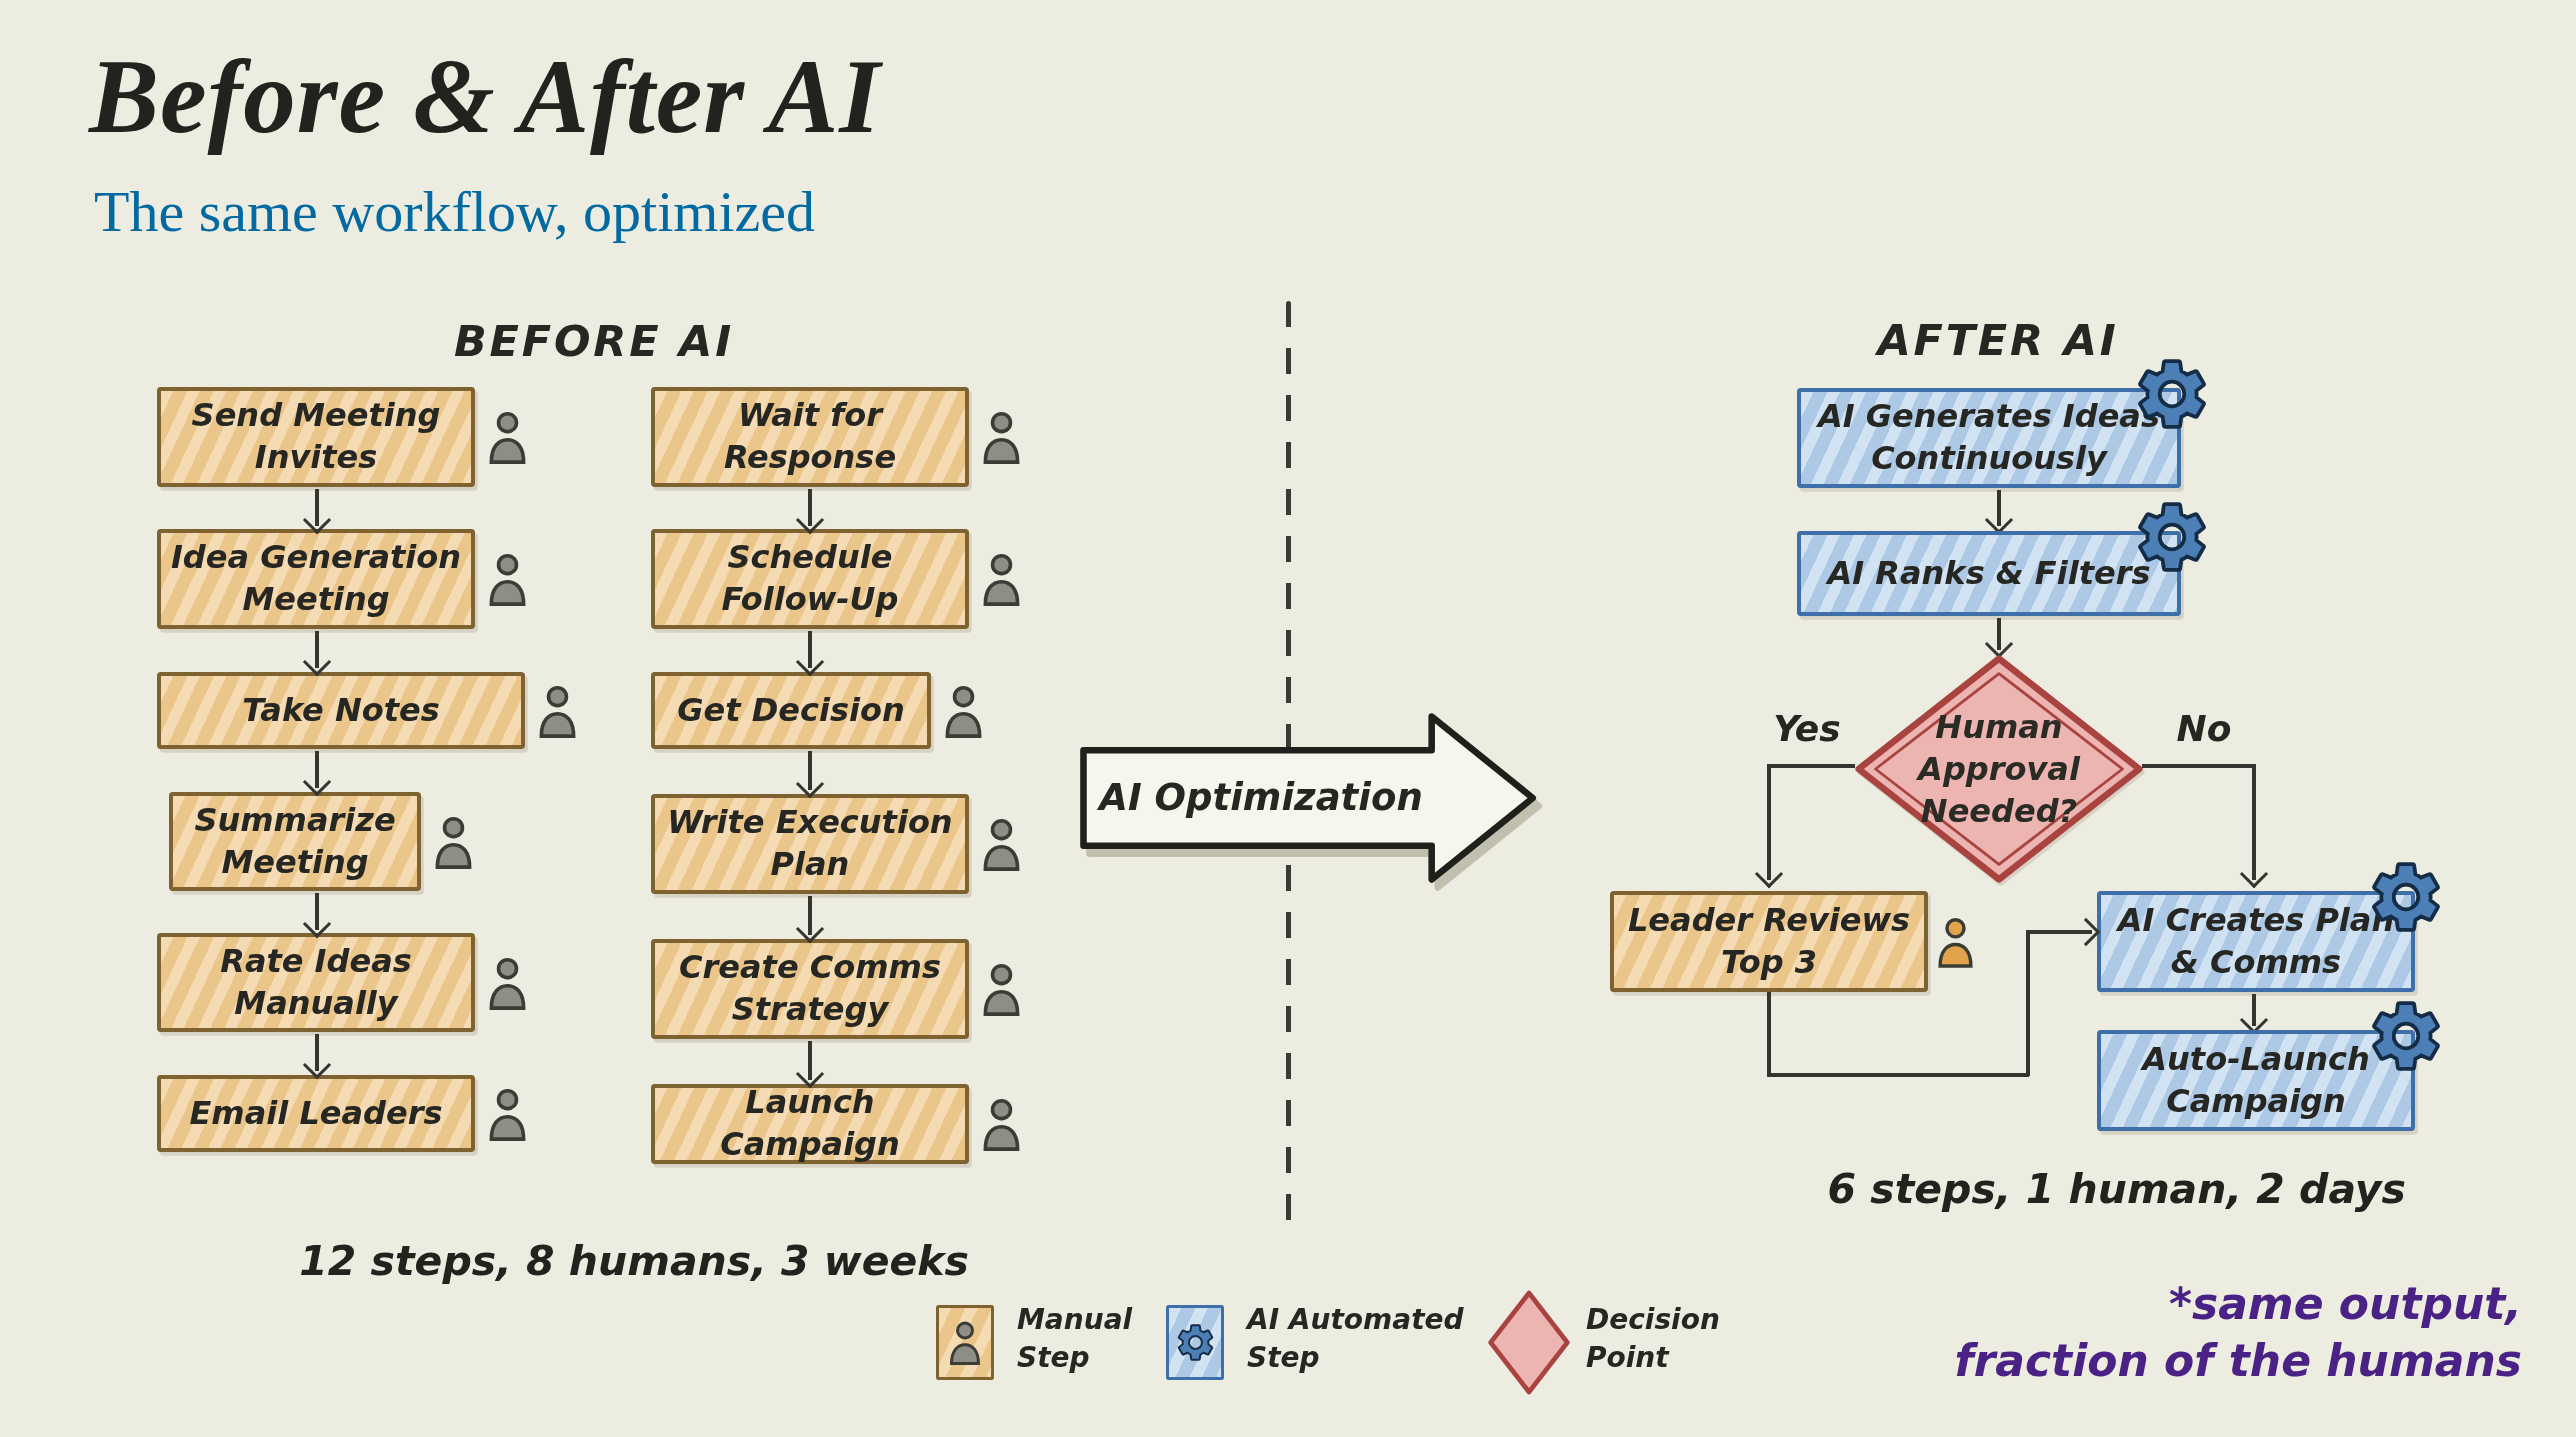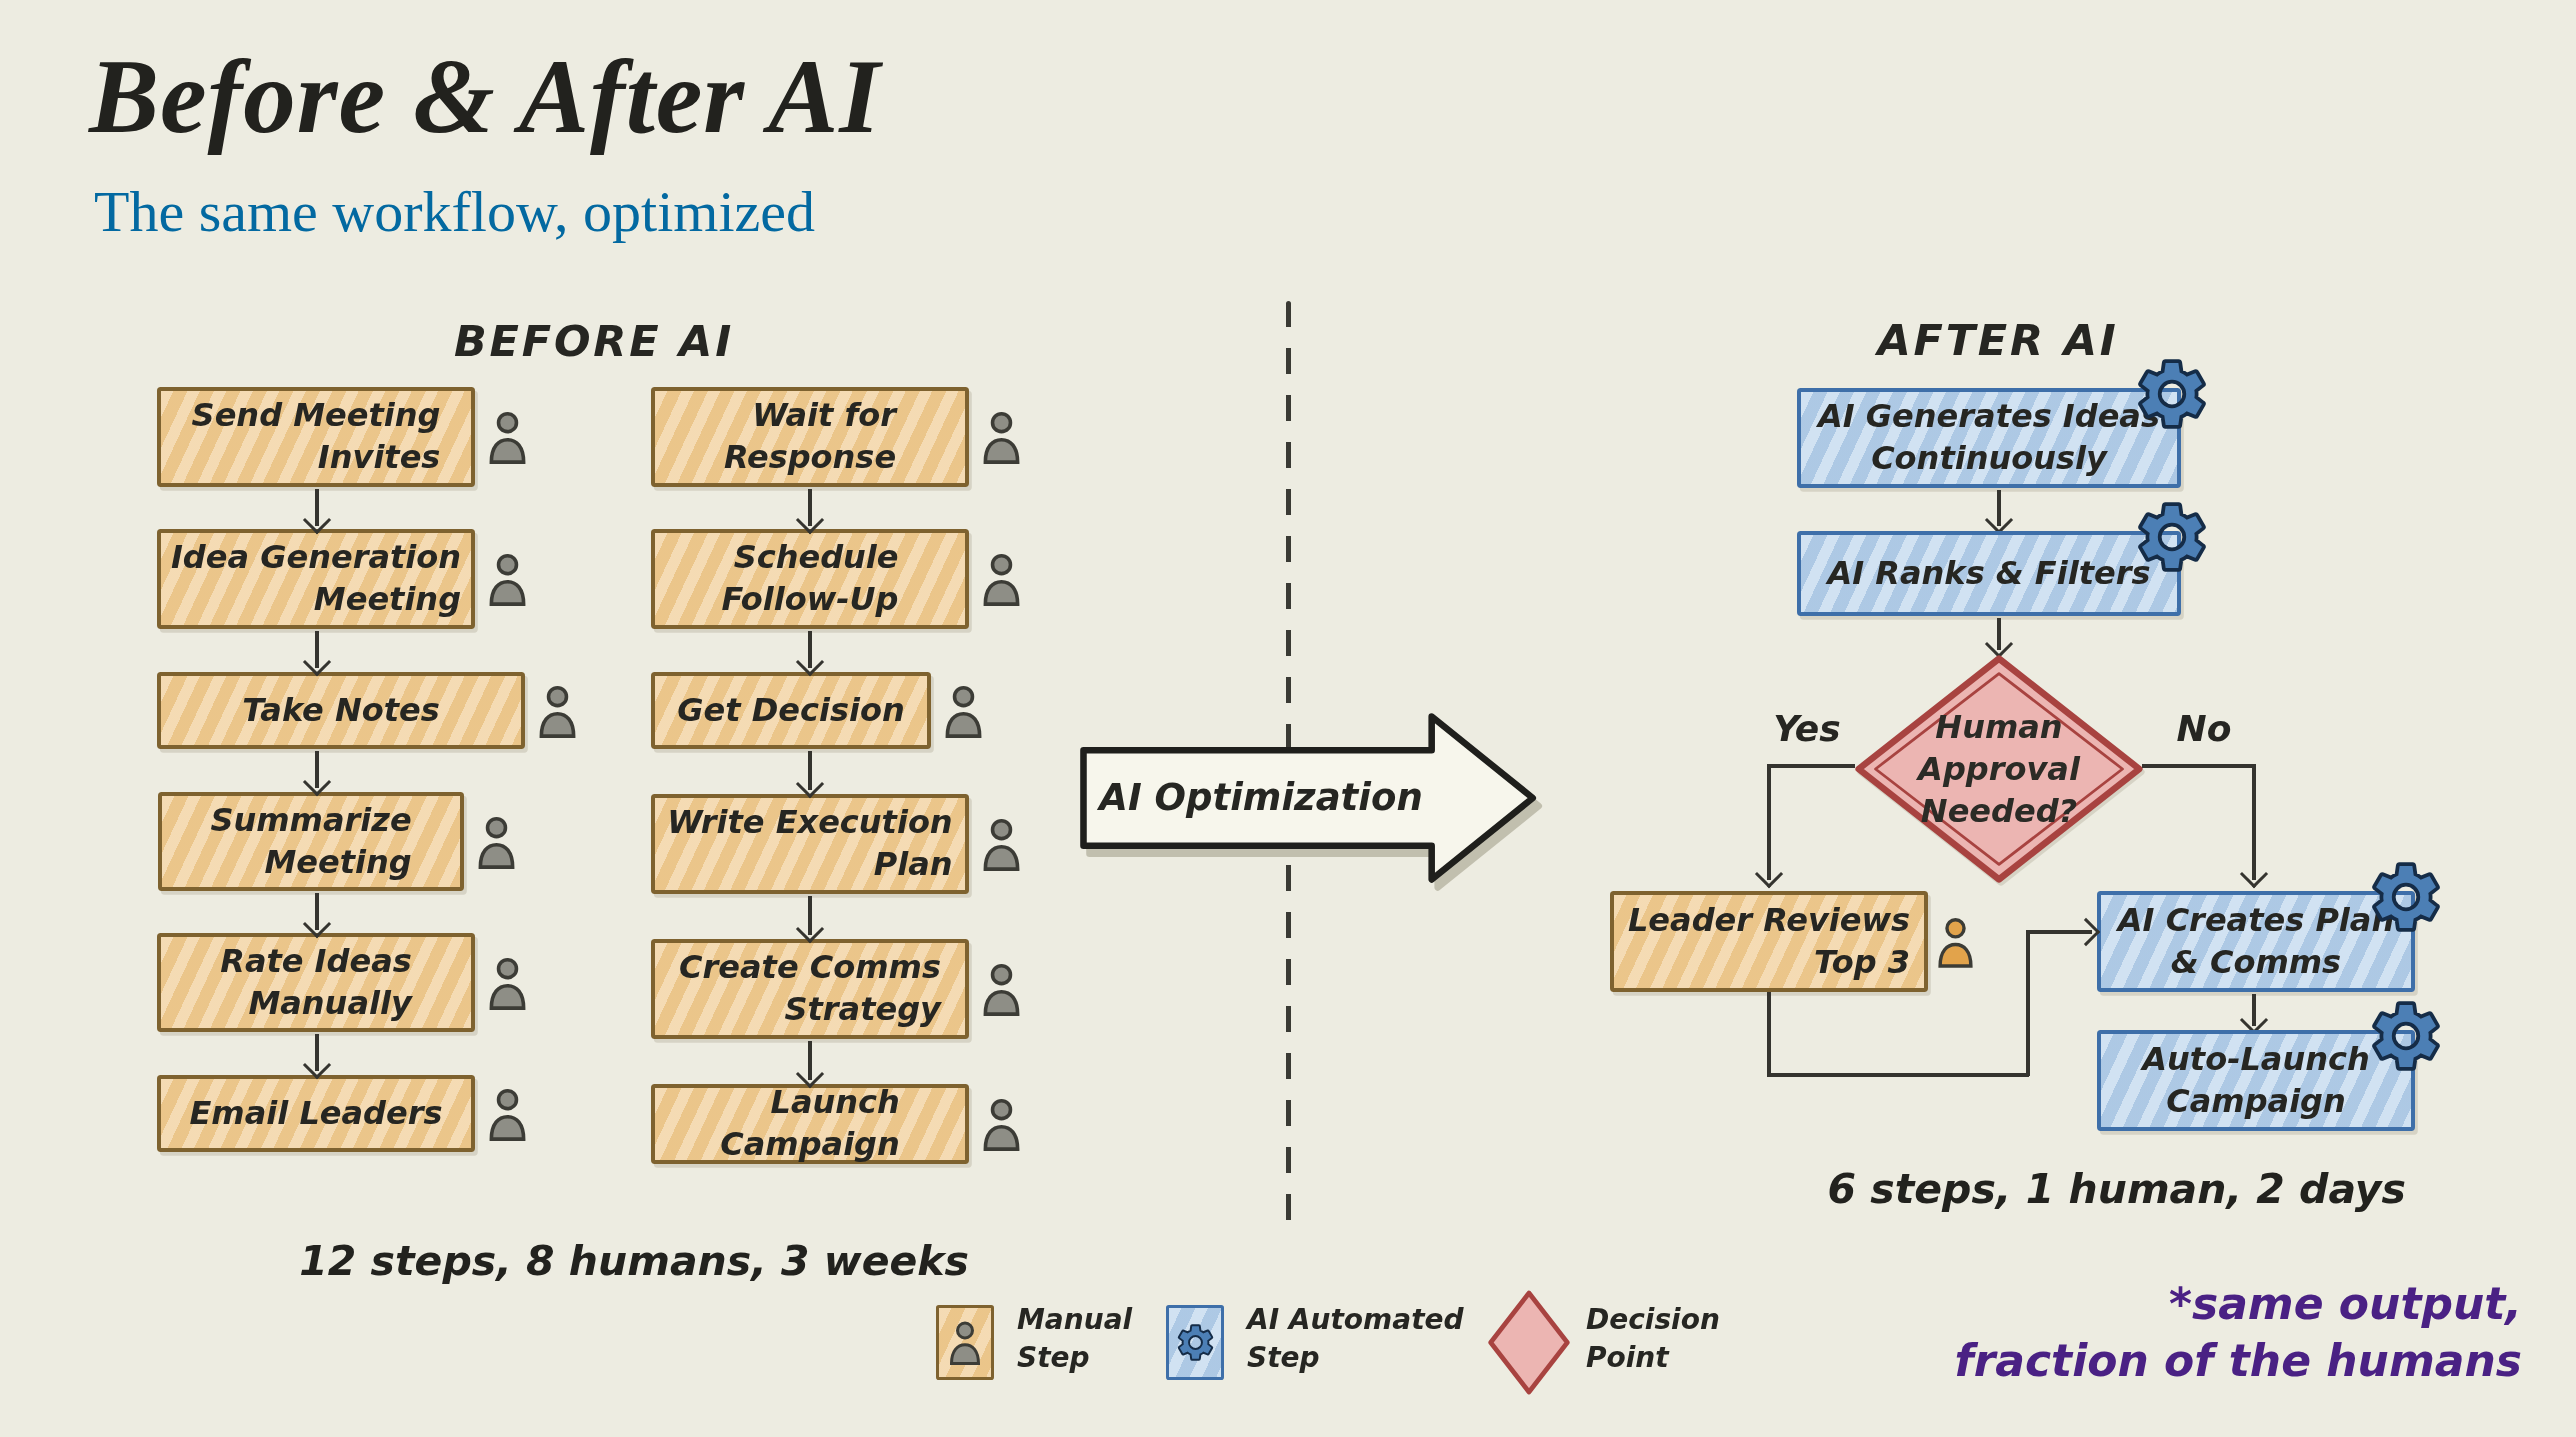--- a/index.html
+++ b/index.html
@@ -11,21 +11,21 @@
   
   .title{left:89px;top:36px;font-family:"Liberation Serif",serif;font-style:italic;font-weight:bold;
          font-size:105px;color:#22221E;letter-spacing:0.9px;}
   .subtitle{left:94px;top:178px;font-family:Liberation Serif, serif;font-size:58px;color:#0369a1;}
   .section-heading{font-size:43px;letter-spacing:2.8px;text-align:center;}
   
   .box{box-sizing:border-box;display:flex;align-items:center;justify-content:center;text-align:center;
        border-radius:3.7px;box-shadow:2.8px 3.7px 0 rgba(110,100,70,.18);}
   .box .lbl{font-size:32px;line-height:1.3;font-style:italic;font-weight:bold;color:#262622;}
   .manual{background:repeating-linear-gradient(115deg,rgba(255,255,255,.30) 0 11.2px,rgba(190,140,60,.10) 11.2px 24px),#F0CC93;
-          border:4.7px solid #7E622F;text-align:right;}
+          border:4.7px solid #7E622F;}
   .ai{background:repeating-linear-gradient(115deg,rgba(255,255,255,.35) 0 11.2px,rgba(70,110,170,.10) 11.2px 24px),#B9D3EB;
       border:4.7px solid #3E6FA9;}
   .person{position:absolute;right:-58px;top:50%;transform:translateY(-50%);width:43px;height:54px;}
   .person-orange{width:41px;height:54px;}
   .gear{position:absolute;right:-36px;top:-39px;width:82px;height:82px;}
   
   .vline,.varrow{position:absolute;width:3.7px;background:#35342F;}
   .varrow::after{content:"";position:absolute;left:-8.4px;bottom:-3.7px;width:17px;height:17px;
      border-right:3.7px solid #35342F;border-bottom:3.7px solid #35342F;transform:rotate(45deg);}
   .hline,.harrow{position:absolute;height:3.7px;background:#35342F;}
@@ -80,21 +80,21 @@
     <svg class="person" viewBox="0 0 24 30">
         <use href="#person-g"></use>
       </svg>
   </div>
   <div class="abs box manual" style="left:157px;top:672px;width:368px;height:77px">
     <span class="lbl pre">Take Notes</span>
     <svg class="person" viewBox="0 0 24 30">
         <use href="#person-g"></use>
       </svg>
   </div>
-  <div class="abs box manual" style="left:158px;top:792px;width:306px;height:99px">
+  <div class="abs box manual" style="left:169px;top:792px;width:252px;height:99px">
     <span class="lbl pre">Summarize
 Meeting</span>
     <svg class="person" viewBox="0 0 24 30">
         <use href="#person-g"></use>
       </svg>
   </div>
   <div class="abs box manual" style="left:157px;top:933px;width:318px;height:99px">
     <span class="lbl pre">Rate Ideas
 Manually</span>
     <svg class="person" viewBox="0 0 24 30">

